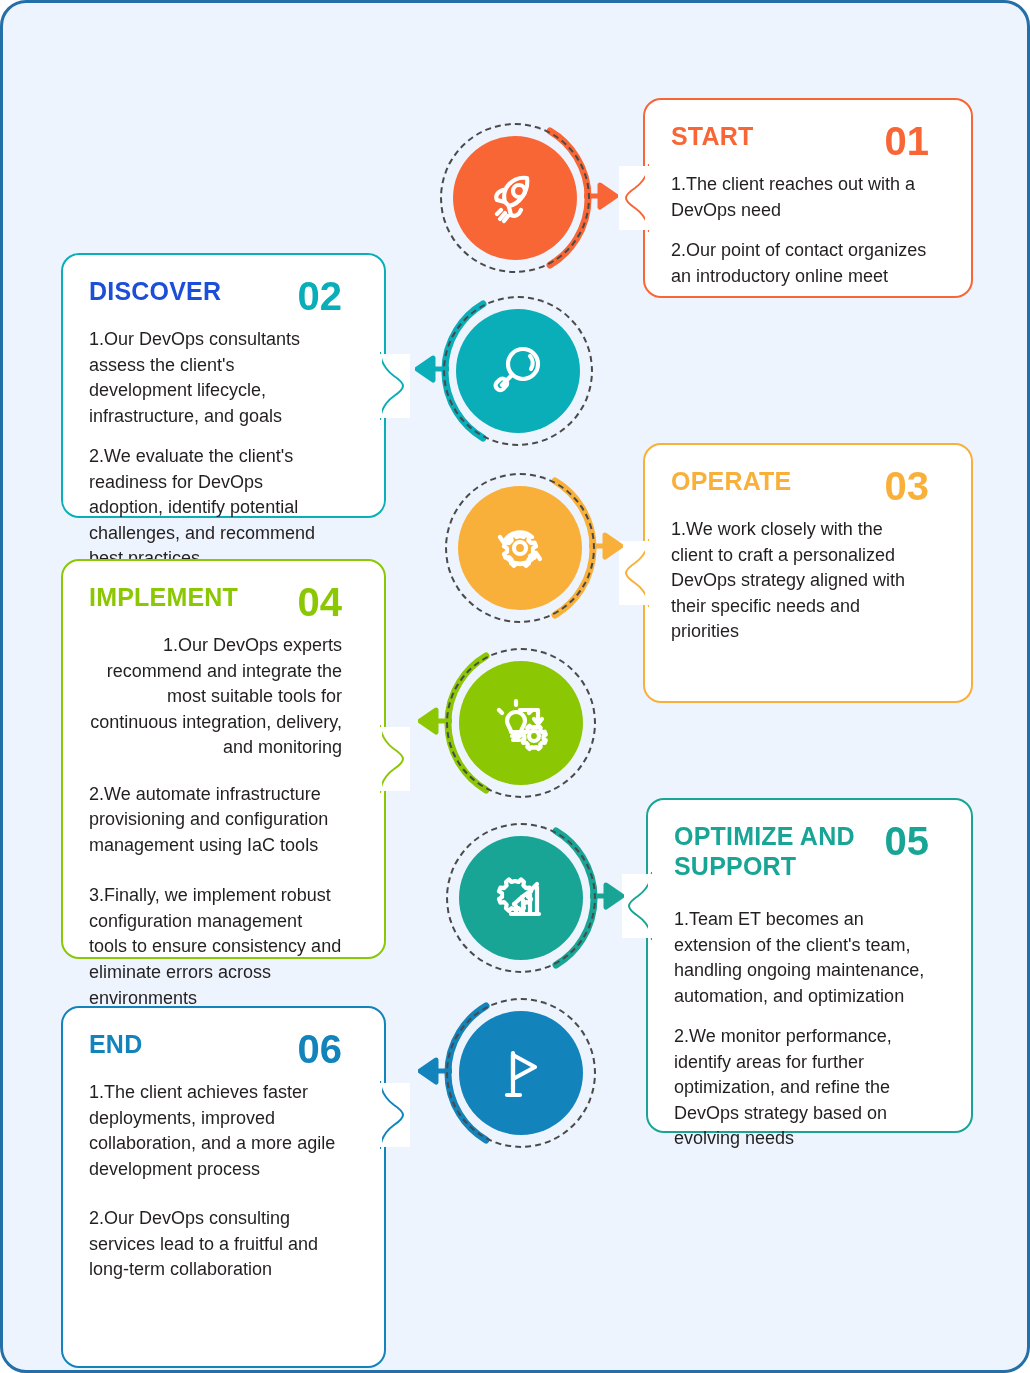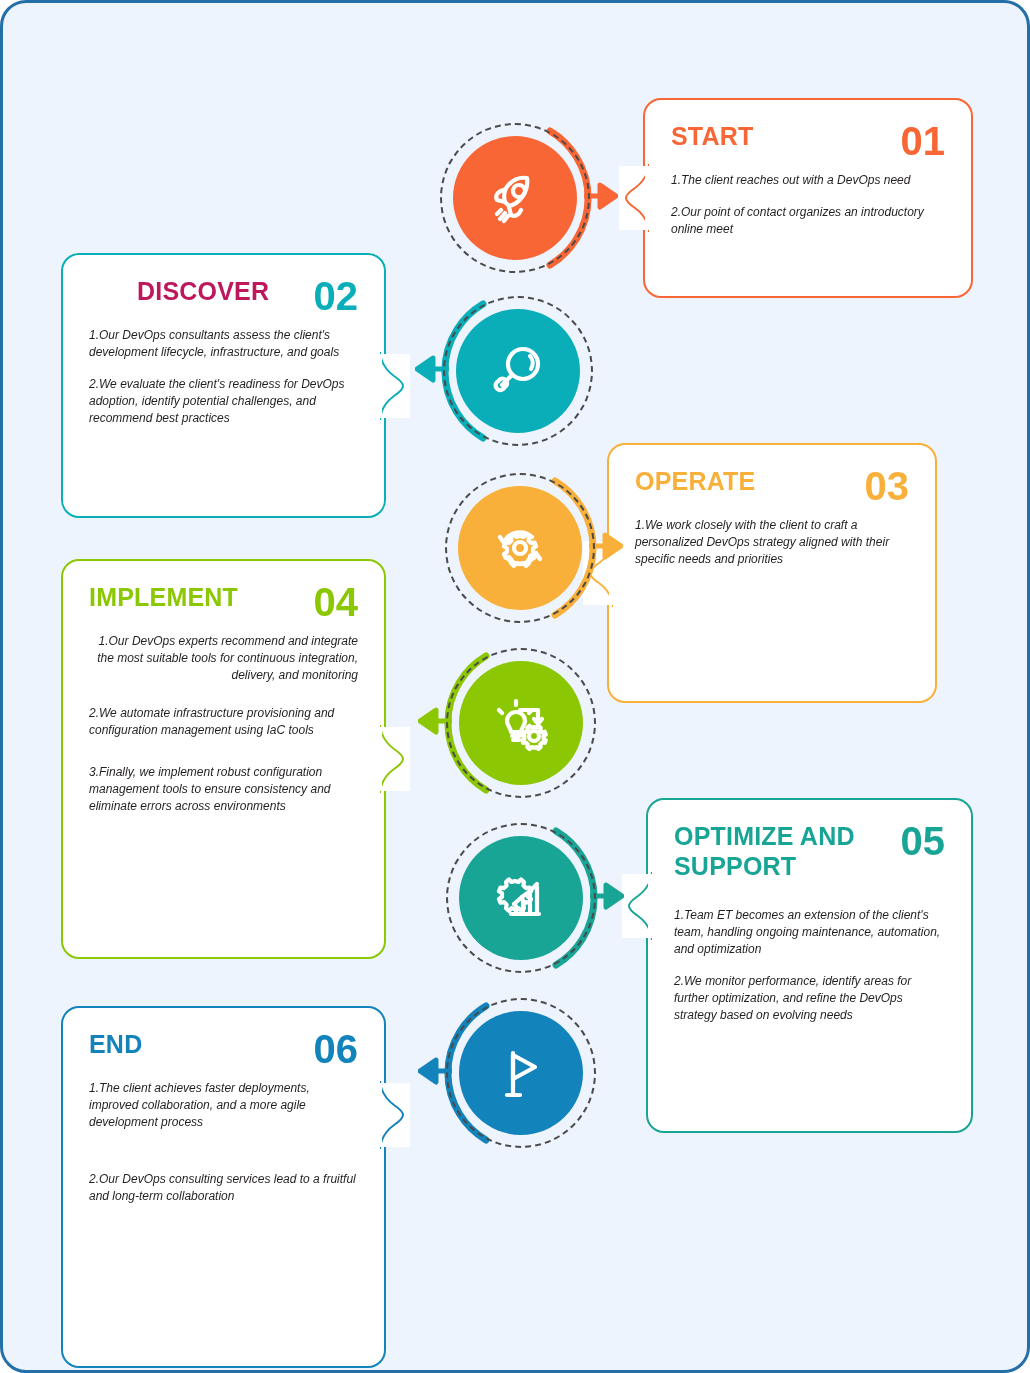--- a/index.html
+++ b/index.html
@@ -16,21 +16,21 @@
     border-radius: 26px;
     overflow: hidden;
   }
 
   
   .card {
     position: absolute;
     background: #ffffff;
     border: 2px solid #cccccc;
     border-radius: 18px;
-    padding: 22px 26px 20px 26px;
+    padding: 22px 42px 20px 26px;
   }
   .card-head {
     position: relative;
     display: flex;
     align-items: flex-start;
     justify-content: space-between;
     gap: 10px;
     margin-bottom: 12px;
   }
   .card-title {
@@ -40,25 +40,24 @@
     line-height: 1.18;
     max-width: 220px;
   }
   .card-num {
     font-size: 40px;
     font-weight: bold;
     line-height: 0.95;
     white-space: nowrap;
   }
   .card-body p {
-    font-size: 12px;
+    font-size: 18px;
     line-height: 1.42;
     color: #231F20;
     margin-bottom: 15px;
-    font-style: italic;
   }
   .card-body p:last-child { margin-bottom: 0; }
 
   
   .notch {
     position: absolute;
     width: 30px; height: 64px;
     background: #ffffff;
     top: 50%;
     transform: translateY(-50%);
@@ -135,21 +134,21 @@
   </div>
 
   <div class="card" style="left:58px; top:250px; width:325px; height:265px; border-color:#0AAEB8;">
     <div class="notch" style="right:-26px;">
       <svg width="30" height="68" viewBox="0 0 30 68">
         <path d="M0 0 C0 0 0 14 14 24 C26 32 26 36 14 44 C0 54 0 68 0 68 Z" fill="#ffffff" stroke="#0AAEB8" stroke-width="2"></path>
         <rect x="-4" y="2" width="6" height="64" fill="#ffffff"></rect>
       </svg>
     </div>
     <div class="card-head">
-      <div class="card-title" style="color:#be185d;margin-left:48px;">DISCOVER</div>
+      <div class="card-title" style="color:#1d4ed8;">DISCOVER</div>
       <div class="card-num" style="color:#0AAEB8;">02</div>
     </div>
     <div class="card-body">
       <p>1.Our DevOps consultants assess the client's development lifecycle, infrastructure, and goals</p>
       <p>2.We evaluate the client's readiness for DevOps adoption, identify potential challenges, and recommend best practices</p>
     </div>
   </div>
 
   <div class="node" style="left:440px; top:293px;">
     <div class="arcwrap">
@@ -166,21 +165,21 @@
     <div class="inner" style="background:#0AAEB8;">
       <svg class="glyph" viewBox="0 0 64 64">
         <circle cx="37" cy="25" r="15"></circle>
         <path d="M44 17 a11 11 0 0 1 1 13"></path>
         <path d="M26 36 L16 46"></path>
         <rect x="9" y="41" width="12" height="9" rx="4" transform="rotate(-45 15 45)"></rect>
       </svg>
     </div>
   </div>
 
-  <div class="card" style="left:604px; top:440px; width:330px; height:260px; border-color:#F9B03A;">
+  <div class="card" style="left:640px; top:440px; width:330px; height:260px; border-color:#F9B03A;">
     <div class="notch" style="left:-26px;">
       <svg width="30" height="68" viewBox="0 0 30 68">
         <path d="M30 0 C30 0 30 14 16 24 C4 32 4 36 16 44 C30 54 30 68 30 68 Z" fill="#ffffff" stroke="#F9B03A" stroke-width="2"></path>
         <rect x="26" y="2" width="6" height="64" fill="#ffffff"></rect>
       </svg>
     </div>
     <div class="card-head">
       <div class="card-title" style="color:#F9B03A;">OPERATE</div>
       <div class="card-num" style="color:#F9B03A;">03</div>
     </div>
@@ -303,21 +302,21 @@
       <svg width="30" height="68" viewBox="0 0 30 68">
         <path d="M0 0 C0 0 0 14 14 24 C26 32 26 36 14 44 C0 54 0 68 0 68 Z" fill="#ffffff" stroke="#1383BB" stroke-width="2"></path>
         <rect x="-4" y="2" width="6" height="64" fill="#ffffff"></rect>
       </svg>
     </div>
     <div class="card-head">
       <div class="card-title" style="color:#1383BB;">END</div>
       <div class="card-num" style="color:#1383BB;">06</div>
     </div>
     <div class="card-body">
-      <p style="margin-bottom:40px;">1.The client achieves faster deployments, improved collaboration, and a more agile development process</p>
+      <p style="margin-bottom:24px;">1.The client achieves faster deployments, improved collaboration, and a more agile development process</p>
       <p>2.Our DevOps consulting services lead to a fruitful and long-term collaboration</p>
     </div>
   </div>
 
   <div class="node" style="left:443px; top:995px;">
     <div class="arcwrap">
       <svg width="170" height="170" viewBox="0 0 170 170">
         <path d="M 50 18 A 78 78 0 0 0 50 152" fill="none" stroke="#1383BB" stroke-width="7" stroke-linecap="round"></path>
       </svg>
     </div>

